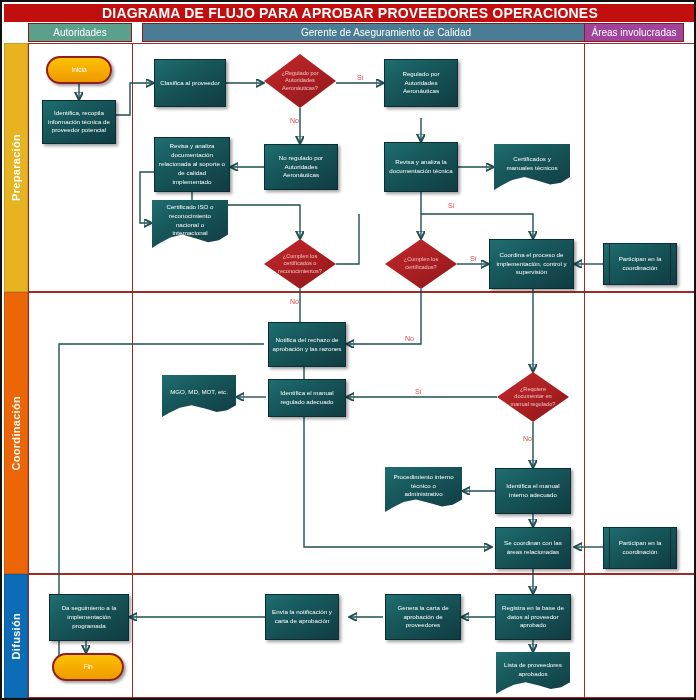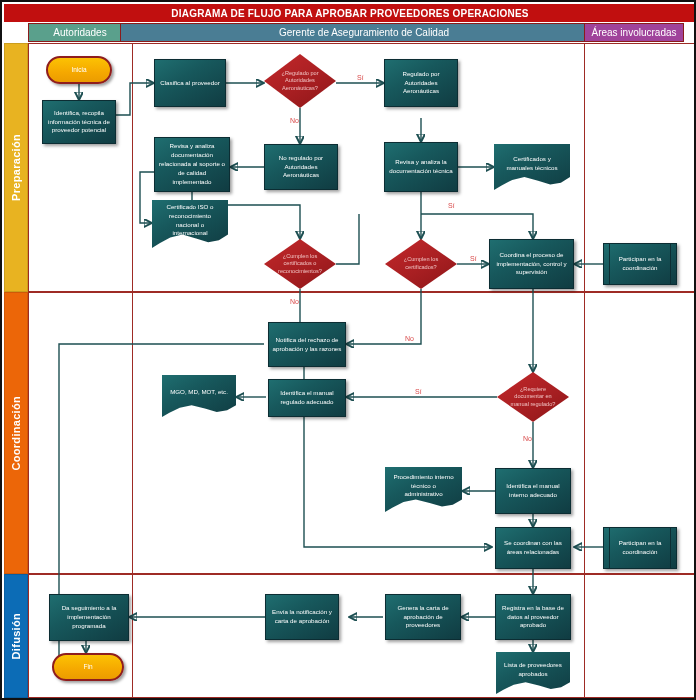--- a/index.html
+++ b/index.html
@@ -13,21 +13,21 @@
     background:#ffffff;
     border:2px solid #111111;
     overflow:hidden;
   }
 
   
   #title-bar{
     position:absolute;left:2px;top:2px;width:692px;height:18px;
     background:#c10f0f;
     color:#ffffff;
-    font-size:10px;font-weight:bold;letter-spacing:.2px;
+    font-size:14px;font-weight:bold;letter-spacing:.2px;
     display:flex;align-items:center;justify-content:center;
     text-align:center;
   }
 
   
   .phase{
     position:absolute;left:2px;width:24px;
     display:flex;align-items:center;justify-content:center;
     color:#ffffff;font-size:11px;font-weight:bold;
     border:1px solid rgba(0,0,0,.12);
@@ -166,21 +166,21 @@
   <div class="phase" style="top:290px;height:282px;background:#ec6608;">
     <span>Coordinación</span>
   </div>
   <div class="phase" style="top:572px;height:124px;background:#0c6cb6;">
     <span>Difusión</span>
   </div>
 
   <div class="lane-head" style="left:26px;width:104px;background:#5aa08c;">
     <span>Autoridades</span>
   </div>
-  <div class="lane-head" style="left:118px;width:488px;background:#4a7d94;">
+  <div class="lane-head" style="left:140px;width:488px;background:#4a7d94;">
     <span>Gerente de Aseguramiento de Calidad</span>
   </div>
   <div class="lane-head" style="left:582px;width:100px;background:#a0439b;">
     <span>Áreas involucradas</span>
   </div>
 
   <div class="region" style="left:26px;top:41px;width:668px;height:249px;"></div>
   <div class="region" style="left:26px;top:290px;width:668px;height:282px;"></div>
   <div class="region" style="left:26px;top:572px;width:668px;height:124px;"></div>
 

